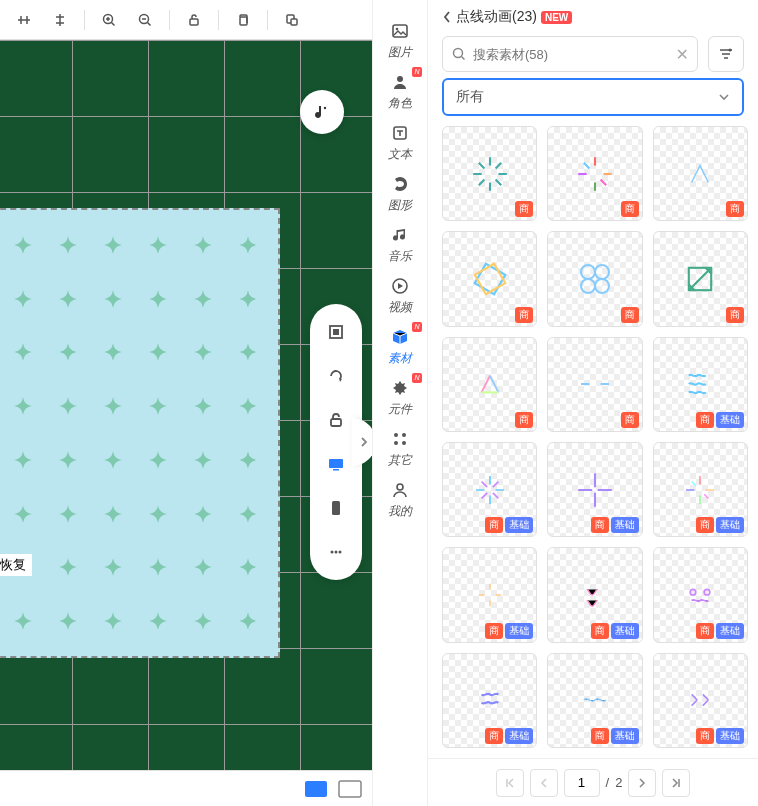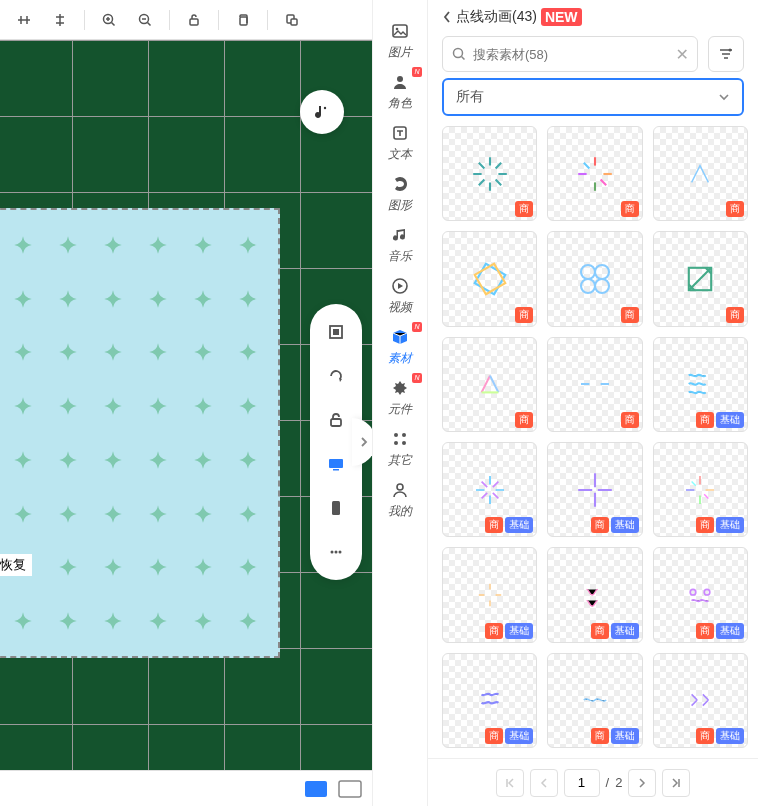--- a/index.html
+++ b/index.html
@@ -35,21 +35,21 @@
 .cat-item { width: 48px; padding: 6px 0 2px; display: flex; flex-direction: column; align-items: center; gap: 2px; cursor: pointer; border-radius: 6px; color: #555; position: relative; font-style: italic; }
 .cat-item.active { color: #2a7eff; }
 .cat-item .ci-icon { width: 22px; height: 22px; display: flex; align-items: center; justify-content: center; }
 .cat-item .ci-label { font-size: 12px; }
 .cat-badge { position: absolute; top: 2px; right: 2px; width: 10px; height: 10px; background: #ff4d4f; color: #fff; font-size: 7px; line-height: 10px; text-align: center; border-radius: 2px; }
 
 
 .right-panel { width: 330px; background: #fff; display: flex; flex-direction: column; }
 .panel-header { padding: 8px 14px 4px; display: flex; align-items: center; gap: 4px; font-size: 14px; color: #333; }
 .back-chevron { cursor: pointer; color: #666; }
-.new-badge { background: #ff4d4f; color: #fff; font-size: 14px; padding: 1px 4px; border-radius: 3px; font-weight: bold; }
+.new-badge { background: #ff4d4f; color: #fff; font-size: 10px; padding: 1px 4px; border-radius: 3px; font-weight: bold; }
 
 .search-row { padding: 6px 14px; display: flex; gap: 10px; align-items: center; }
 .search-box { flex: 1; height: 36px; border: 1px solid #ddd; border-radius: 6px; display: flex; align-items: center; padding: 0 8px; gap: 6px; justify-content: center; }
 .search-box input { flex: 1; border: none; outline: none; font-size: 13px; background: transparent; }
 .clear-x { cursor: pointer; color: #aaa; font-size: 16px; }
 .filter-btn { width: 36px; height: 36px; border: 1px solid #ddd; border-radius: 6px; display: flex; align-items: center; justify-content: center; cursor: pointer; color: #555; }
 
 .filter-select { margin: 0 14px 10px; height: 38px; border: 2px solid #2a7eff; border-radius: 6px; display: flex; align-items: center; justify-content: space-between; padding: 0 12px; cursor: pointer; color: #555; font-size: 14px; }
 
 .asset-scroll { flex: 1; overflow-y: auto; padding: 0 10px 4px 14px; }
@@ -449,21 +449,21 @@
      </div>
   </div>
 
 <div class="right-panel">
   <div class="panel-header">
     <span class="back-chevron">
       <svg width="10" height="14" viewBox="0 0 10 14">
           <path d="M7 2L3 7l4 5" stroke="#555" stroke-width="1.8" fill="none"></path>
         </svg>
     </span>
-    <span>点线动画(43)</span>
+    <span>点线动画(23)</span>
     <span class="new-badge">NEW</span>
   </div>
 
   <div class="search-row">
     <div class="search-box">
       <svg width="16" height="16" viewBox="0 0 16 16">
           <circle cx="7" cy="7" r="4.5" stroke="#888" stroke-width="1.5" fill="none"></circle>
           <path d="M10.5 10.5l3 3" stroke="#888" stroke-width="1.5"></path>
         </svg>
       <input placeholder="搜索素材(58)" style="">

